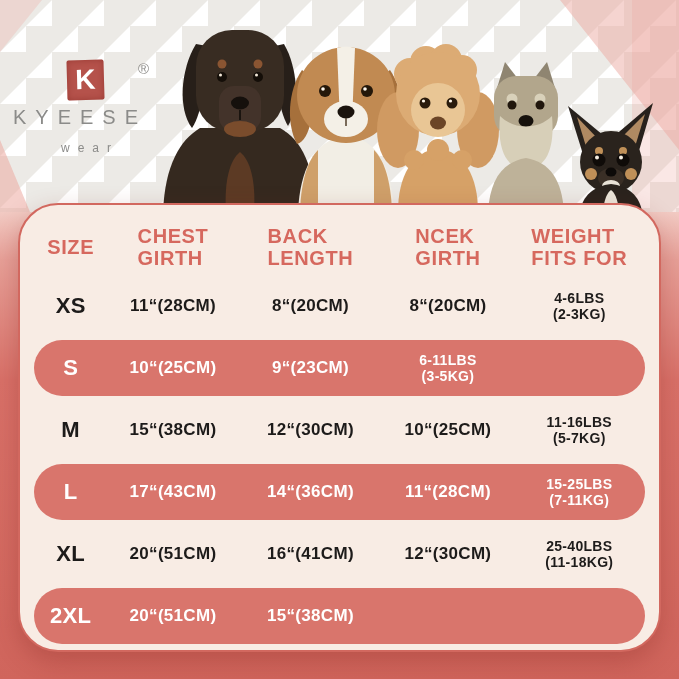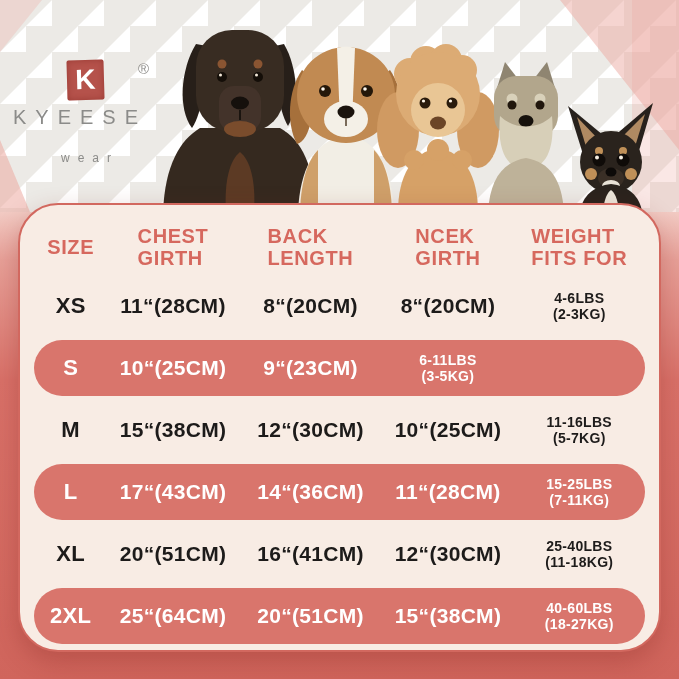--- a/index.html
+++ b/index.html
@@ -25,41 +25,41 @@
     font-size:28px;font-weight:700;transform:rotate(-1.5deg);border-radius:2px;
     box-shadow:inset 0 0 6px rgba(120,30,25,.45);
   }
   .reg{position:absolute;left:138px;top:60px;font-size:15px;color:#908f8c}
   .brand-name{
     position:absolute;left:4px;top:106px;width:164px;
     font-size:20px;font-weight:400;color:var(--logo_gray);letter-spacing:9px;padding-left:9px;
   }
   .brand-sub{
     position:absolute;left:4px;top:141px;width:164px;text-align:center;
-    font-size:12px;color:var(--logo_gray);letter-spacing:8px;padding-left:8px;margin-top:10px;
+    font-size:12px;color:var(--logo_gray);letter-spacing:8px;padding-left:8px;
   }
   
   .card{
     position:absolute;left:18px;top:203px;width:643px;height:449px;
     background:var(--cream);border:2px solid var(--salmon_deep);border-radius:40px;
     padding:14px 14px 0 14px;
     box-shadow:0 10px 26px rgba(130,35,30,.30);
   }
   .row{
     position:relative;display:grid;
     grid-template-columns:12% 21.5% 23.5% 21.5% 21.5%;
     align-items:center;justify-items:center;height:62px;
   }
   .row.header{height:56px}
   .hcell{color:var(--header_text);font-weight:700;font-size:20px;line-height:1.1;
     text-align:left;letter-spacing:.6px}
   .hcell span{display:block}
   .hcell span:empty{display:none}
   .row .cell{position:relative;z-index:1;color:var(--ink);font-weight:700;
-    font-size:21px;letter-spacing:.3px;text-align:center;white-space:nowrap}
+    font-size:17px;letter-spacing:.3px;text-align:center;white-space:nowrap}
   .row .cell.size{font-size:22px}
   .row .cell.weight{font-size:14px;line-height:1.15;white-space:normal}
   .row .cell.weight span{display:block}
   .row.pill::before{
     content:"";position:absolute;left:0;right:0;top:3px;bottom:3px;
     background:var(--salmon);border-radius:28px;z-index:0;
   }
   .row.pill .cell{color:#ffffff}
 </style>
 </head>
@@ -260,22 +260,17 @@
     <div class="cell">16“(41CM)</div>
     <div class="cell">12“(30CM)</div>
     <div class="cell weight">
       <span>25-40LBS</span>
       <span>(11-18KG)</span>
     </div>
   </div>
 
   <div class="row pill">
     <div class="cell size">2XL</div>
-    <div class="cell">25“(64CM)</div>
     <div class="cell">20“(51CM)</div>
     <div class="cell">15“(38CM)</div>
-    <div class="cell weight">
-      <span>40-60LBS</span>
-      <span>(18-27KG)</span>
-    </div>
   </div>
 
 </div>
 
 </body></html>

